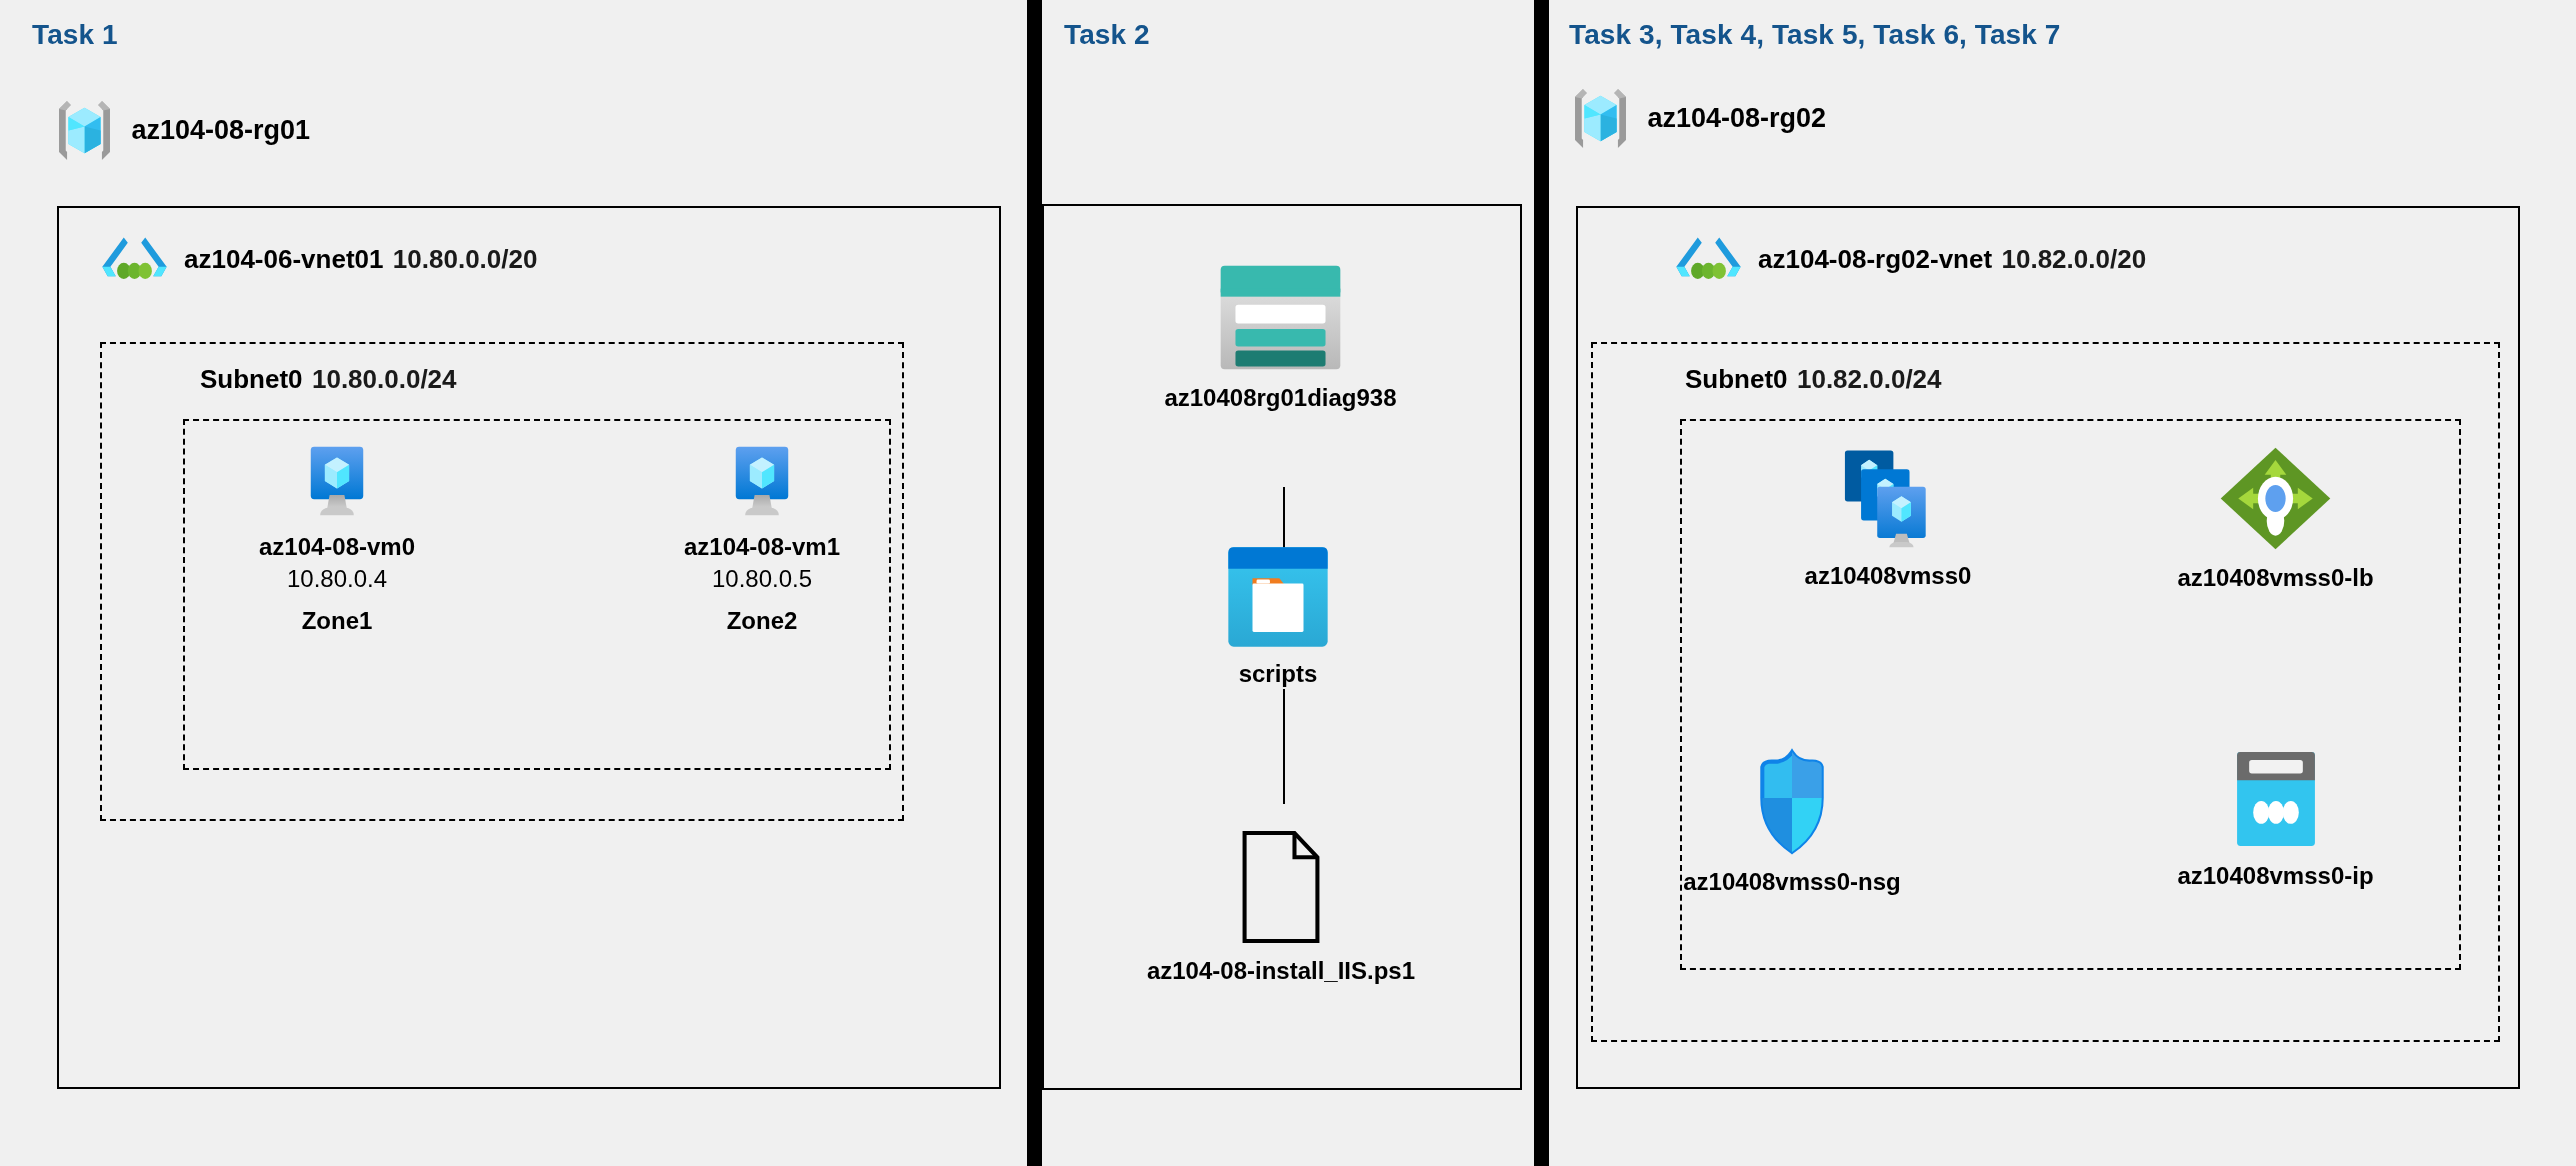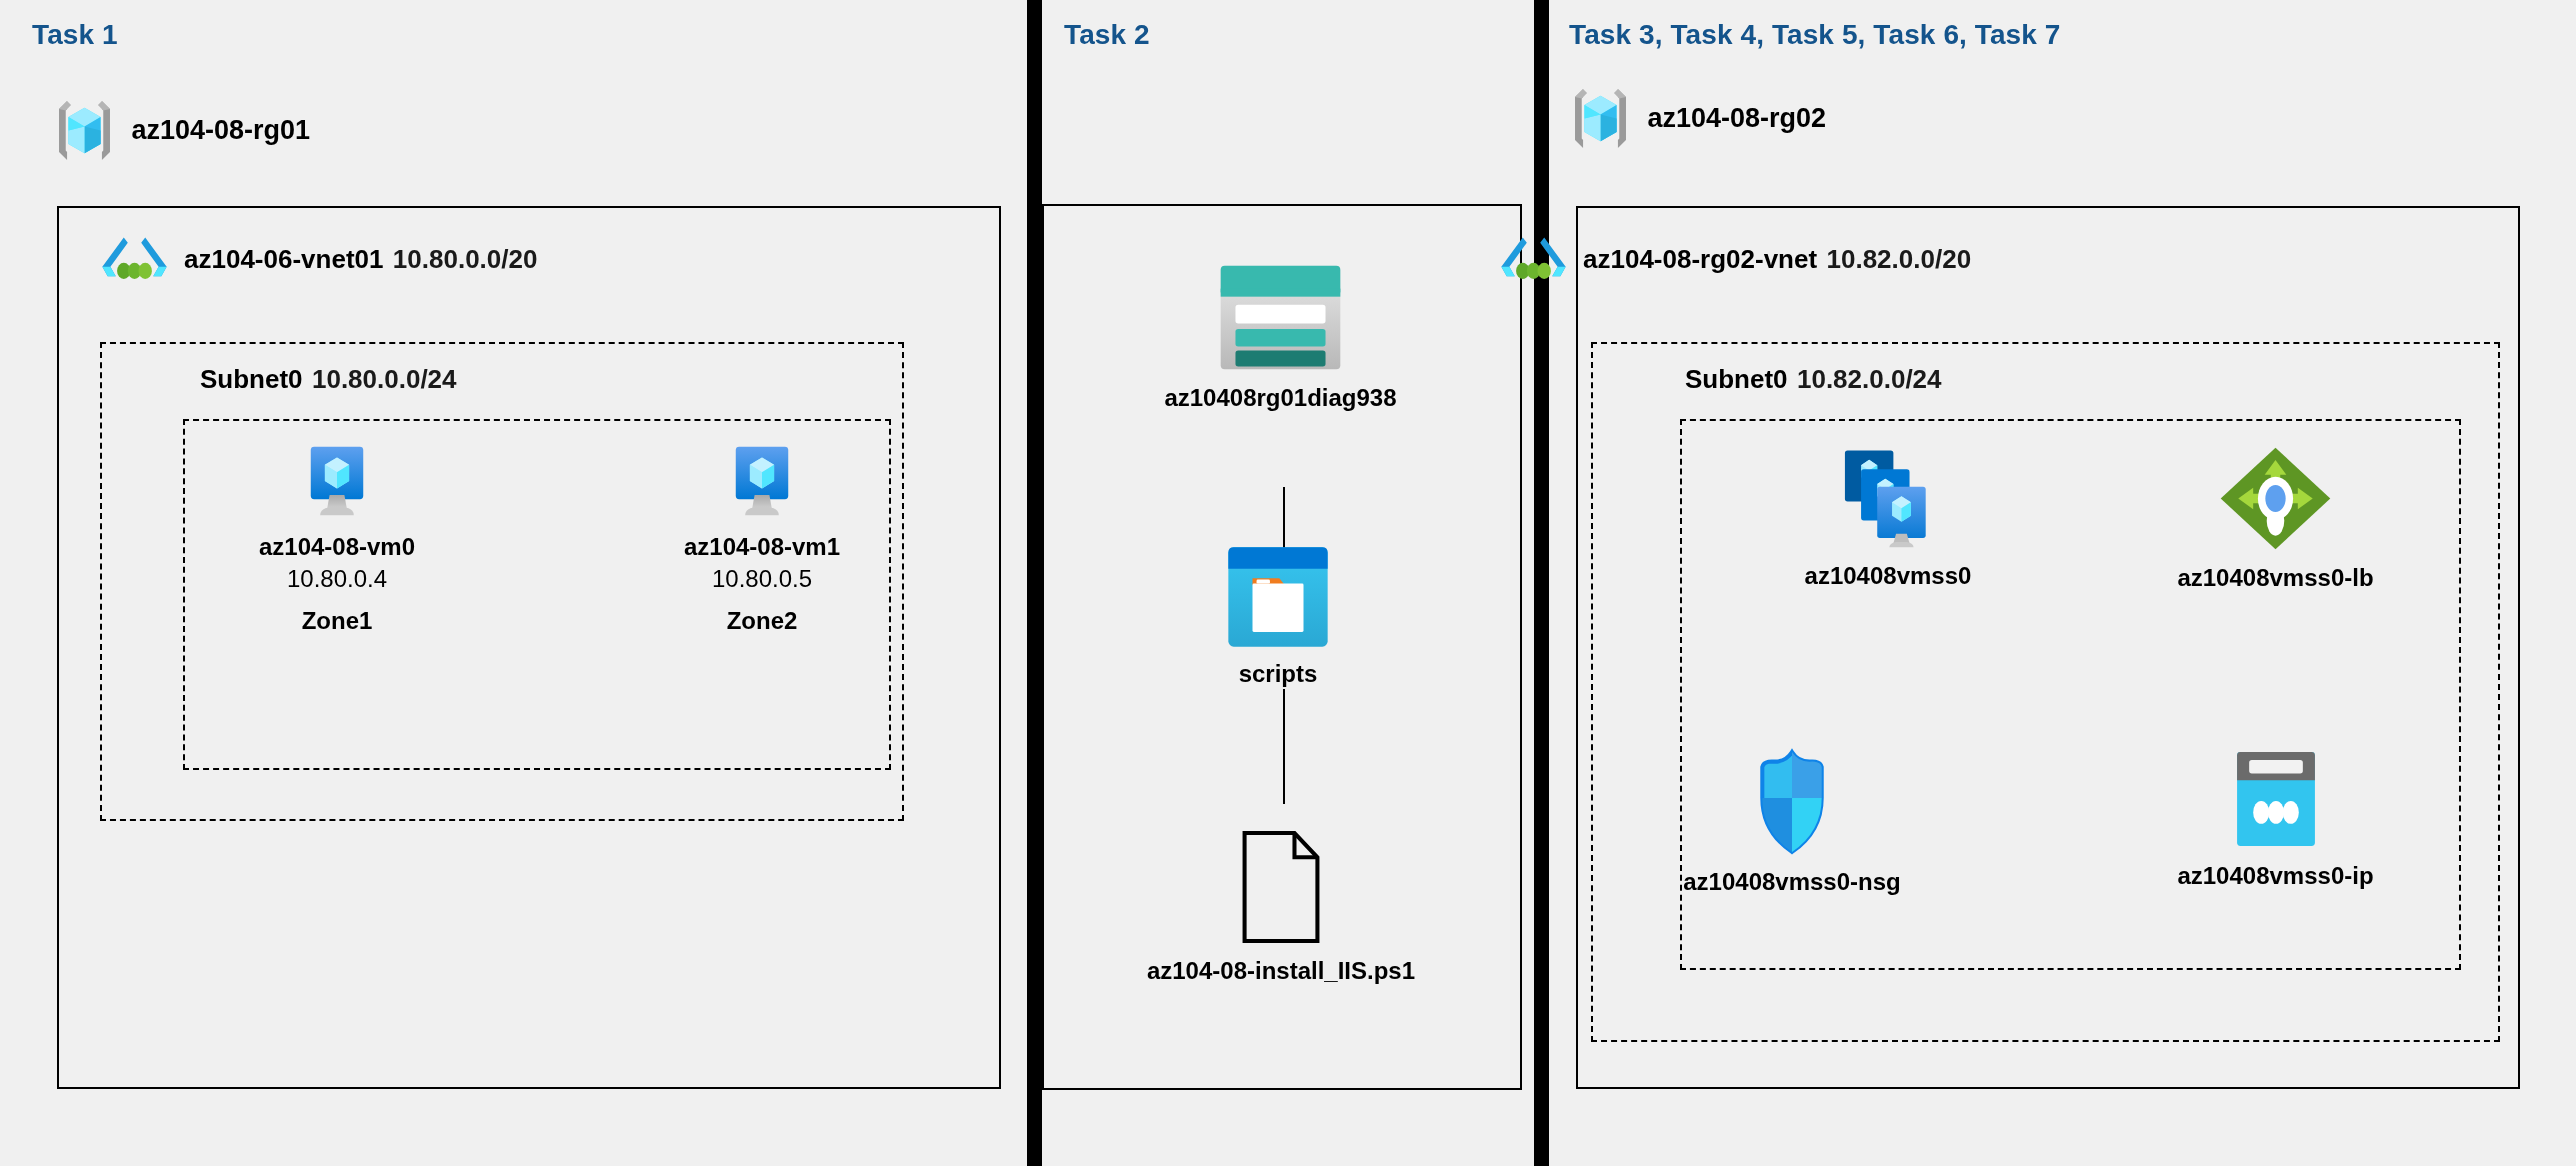--- a/index.html
+++ b/index.html
@@ -84,21 +84,21 @@
 
   
   .vnet-row {
     position: absolute;
     display: flex;
     align-items: center;
     gap: 16px;
     white-space: nowrap;
   }
   #vnet01-row { left: 101px;  top: 233px; }
-  #vnet02-row { left: 1500px; top: 233px; }
+  #vnet02-row { left: 1675px; top: 233px; }
 
   .res-name { font-size: 26px; font-weight: bold; color: #000000; }
   .res-cidr { font-size: 26px; font-weight: bold; color: #1a1a1a; margin-left: 9.4px; }
 
   .subnet-row {
     position: absolute;
     white-space: nowrap;
   }
   #subnet01-row { left: 200px;  top: 364px; }
   #subnet02-row { left: 1685px; top: 364px; }

